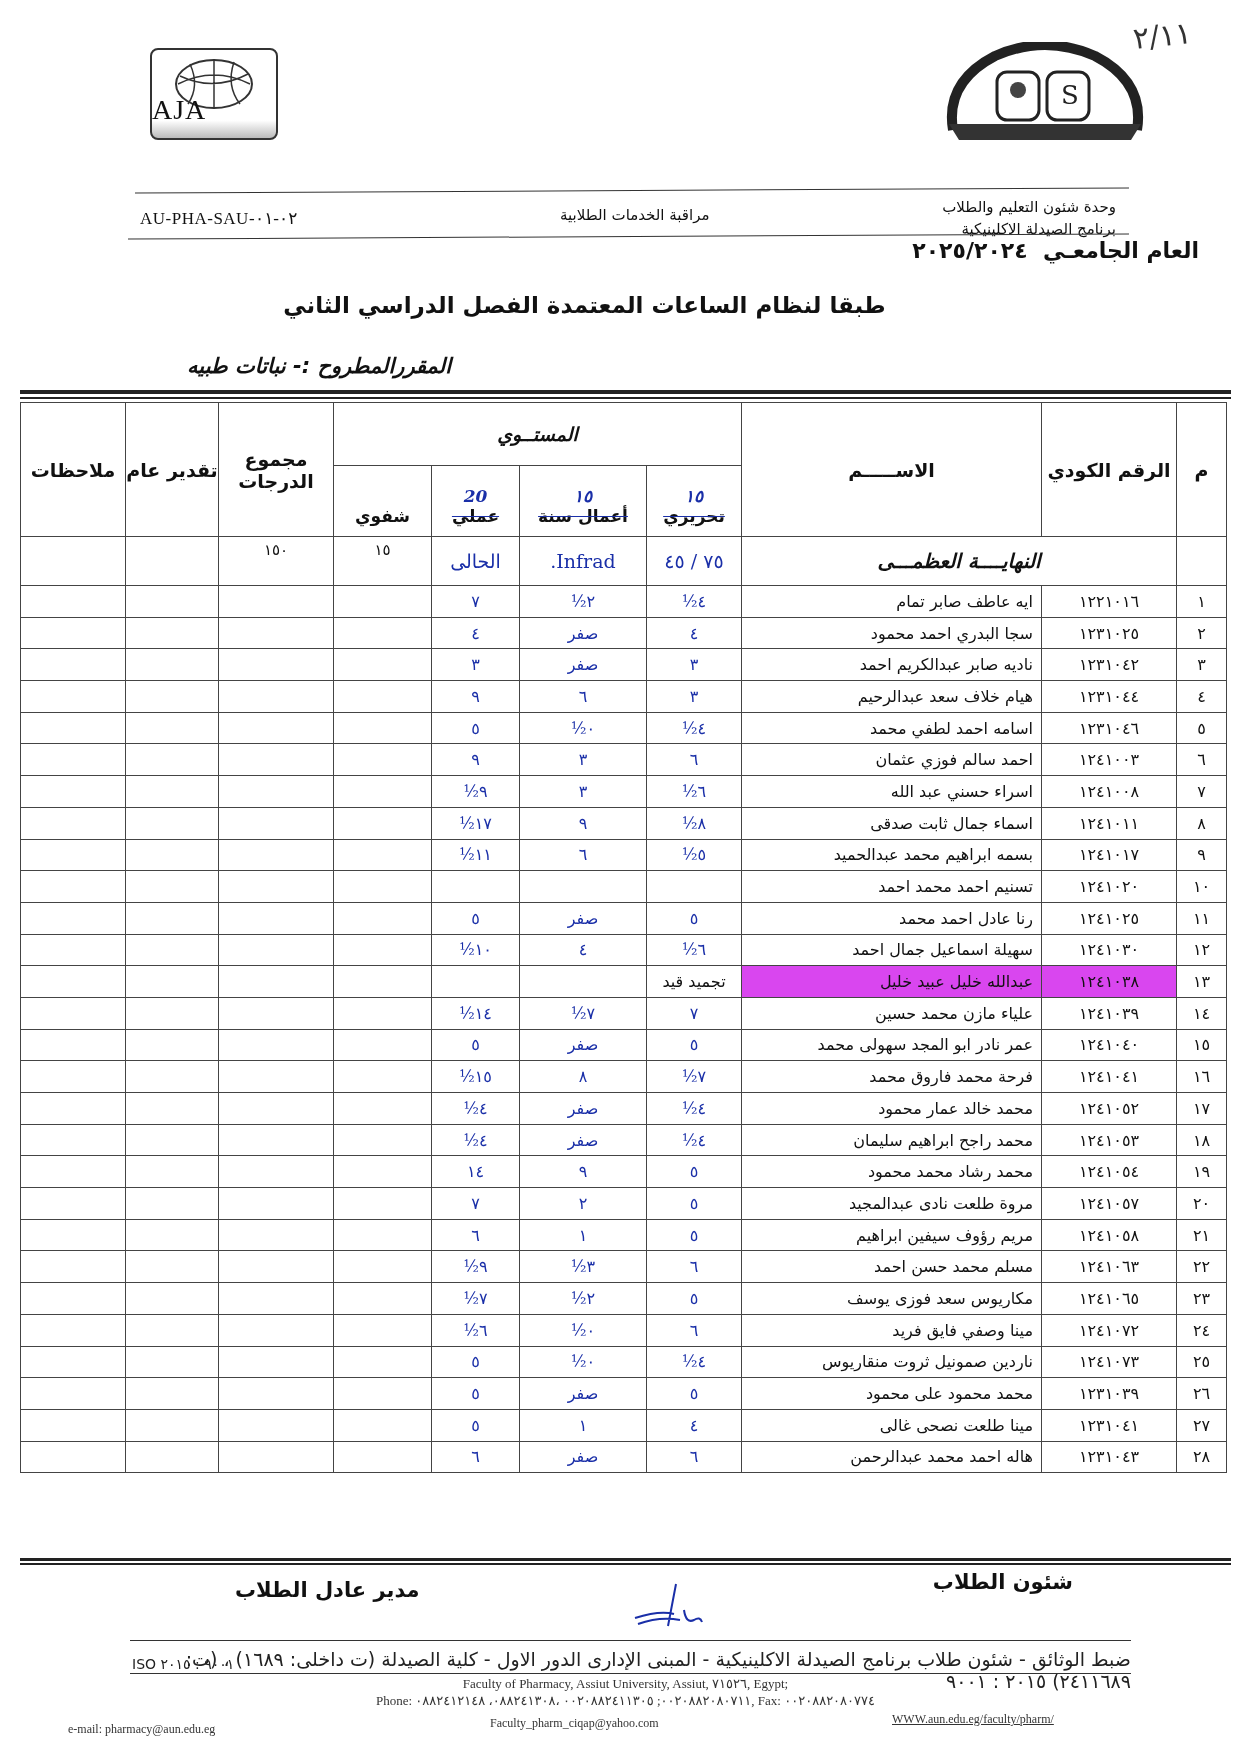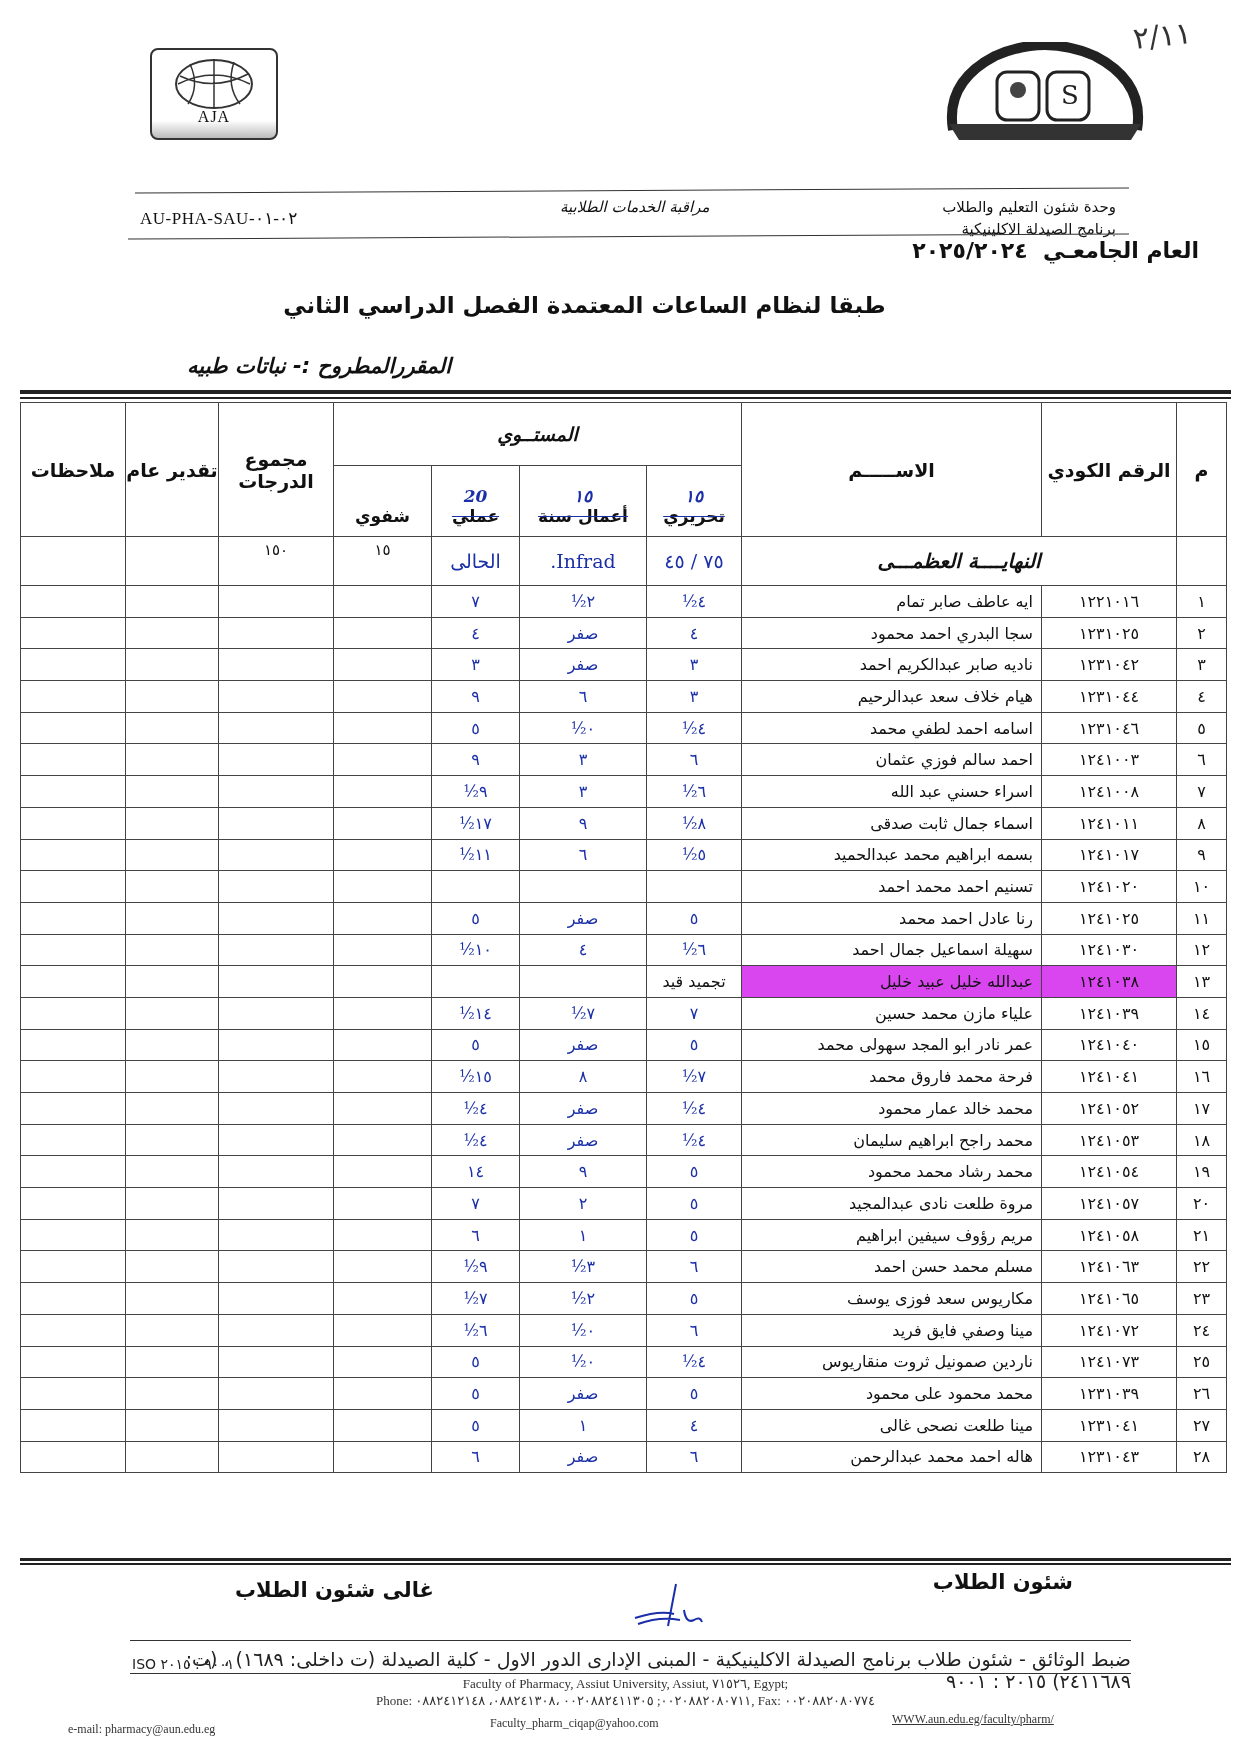--- a/index.html
+++ b/index.html
@@ -1,25 +1,25 @@
 <!DOCTYPE html>
 <html><head>
 <meta charset="utf-8">
 <style>
   html,body{margin:0;padding:0;background:#fff;}
   body{width:1251px;height:1737px;position:relative;overflow:hidden;font-family:"DejaVu Sans",sans-serif;color:#111;}
   .abs{position:absolute;}
   .page-num{right:60px;top:18px;font-size:30px;font-family:"DejaVu Serif",serif;color:#333;transform:rotate(-6deg);}
   .logo-aja{left:150px;top:48px;width:124px;height:88px;border:2px solid #333;border-radius:8px;background:linear-gradient(#fff 80%,#bbb);}
-  .logo-aja .txt{position:absolute;left:0;right:0;bottom:12px;text-align:center;font-family:"Liberation Serif",serif;font-size:16px;letter-spacing:1px;}
+  .logo-aja .txt{position:absolute;left:0;right:0;bottom:12px;font-family:"Liberation Serif",serif;font-size:28px;letter-spacing:1px;}
   .logo-aja svg{position:absolute;left:18px;top:6px;}
   .logo-fac{left:935px;top:42px;width:220px;height:100px;}
   .hline{position:absolute;background:#333;height:1px;}
   .hdr-right{right:135px;top:196px;font-size:15px;text-align:right;direction:rtl;line-height:22px;}
-  .hdr-mid{left:560px;top:198px;font-size:15px;direction:rtl;font-style:italic;}
+  .hdr-mid{left:560px;top:206px;font-size:15px;direction:rtl;}
   .hdr-code{left:140px;top:208px;font-size:17px;font-family:"Liberation Serif",serif;letter-spacing:.5px;}
   .acad-year{right:52px;top:238px;font-size:22px;font-weight:bold;direction:rtl;}
   .title{left:0;right:0;top:292px;text-align:center;font-size:23px;font-weight:bold;direction:rtl;padding-right:82px;}
   .course{right:800px;top:354px;font-size:21px;font-weight:bold;font-style:italic;direction:rtl;white-space:nowrap;}
   .thick{position:absolute;left:20px;right:20px;background:#222;}
   table.grades{position:absolute;left:20px;top:402px;width:1206px;border-collapse:collapse;direction:rtl;table-layout:fixed;}
   table.grades td, table.grades th{border:1px solid #444;padding:0;font-weight:normal;}
   table.grades th{font-weight:bold;font-size:19px;}
   .hdr-row1 th{height:62px;}
   .hdr-row2 th{height:60px;}
@@ -474,21 +474,21 @@
         <td></td>
         <td></td>
       </tr>
     </tbody>
 </table>
 
 <div class="thick" style="top:1558px;height:3px;"></div>
 <div class="thick" style="top:1563px;height:2px;"></div>
 
 <div class="abs sig-right">شئون الطلاب</div>
-<div class="abs sig-left">غالى شئون الطلاب</div>
+<div class="abs sig-left">مدير عادل الطلاب</div>
 <div class="abs signature">
   <svg width="80" height="50" viewBox="0 0 80 50">
     <path d="M5 38 Q30 30 44 34 M8 44 Q30 36 50 40 M46 4 L38 46 M54 30 Q56 44 64 40 Q70 36 72 42" fill="none" stroke="#1a2fa8" stroke-width="2"></path>
   </svg>
 </div>
 
 <div class="hline" style="left:130px;right:120px;top:1640px;"></div>
 <div class="abs foot-ar">ضبط الوثائق - شئون طلاب برنامج الصيدلة الاكلينيكية - المبنى الإدارى الدور الاول - كلية الصيدلة (ت داخلى: ١٦٨٩) ، (ت: ٢٤١١٦٨٩) ٢٠١٥ : ٩٠٠١</div>
 <div class="abs foot-iso">ISO ٩٠٠١ : ٢٠١٥</div>
 <div class="hline" style="left:130px;right:120px;top:1673px;"></div>

